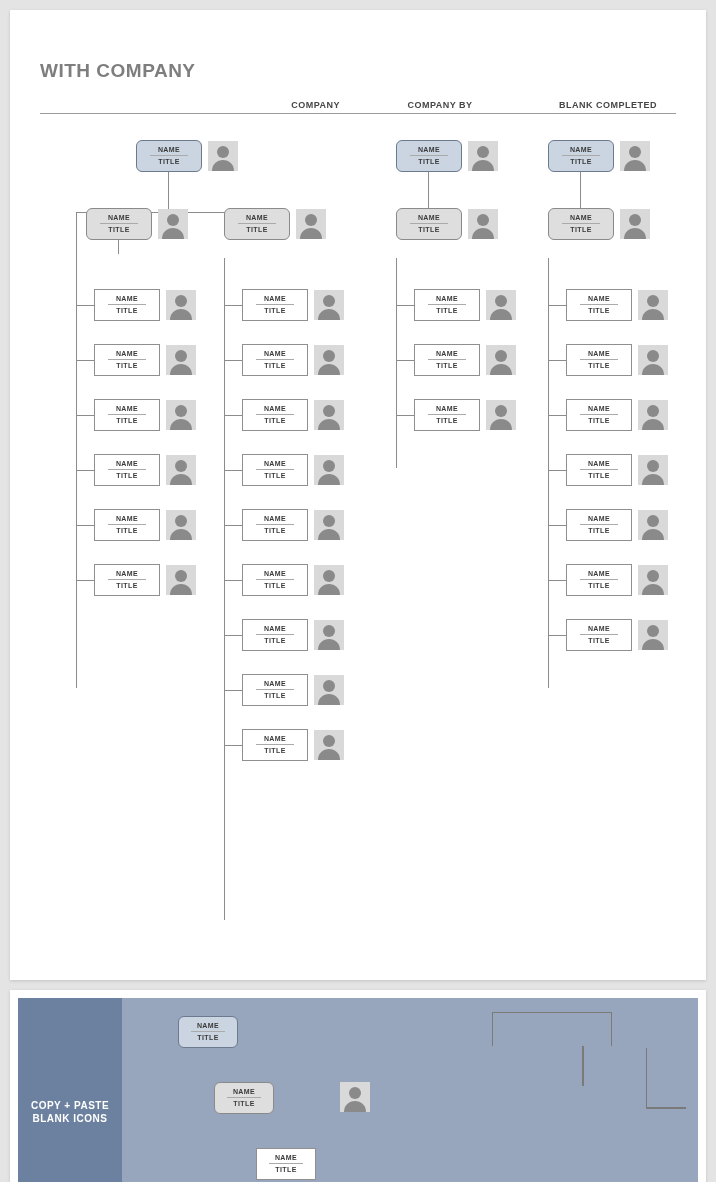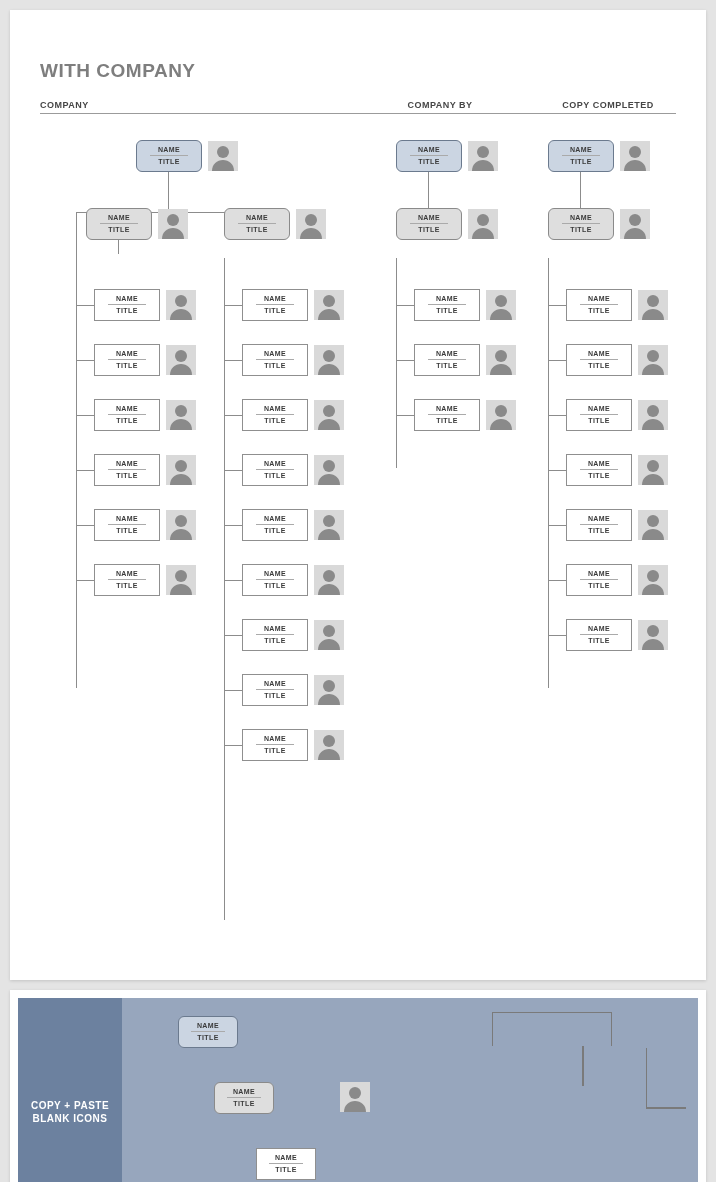--- a/index.html
+++ b/index.html
@@ -27,21 +27,21 @@
   .header-row {
     display: flex;
     font-size: 9px;
     font-weight: bold;
     letter-spacing: .5px;
     color: #464646;
     margin-top: 18px;
     border-bottom: 1px solid #9b9b9b;
     padding-bottom: 3px;
   }
-  .header-row .h1 { flex: 0 0 300px; text-align: left; }
+  .header-row .h1 { flex: 0 0 300px; text-align: right; }
   .header-row .h2 { flex: 0 0 200px; text-align: center; }
   .header-row .h3 { flex: 1; text-align: center; }
 
   .chart-area {
     position: relative;
     height: 820px;
     margin-top: 16px;
   }
 
   
@@ -123,21 +123,21 @@
 <div class="page">
 
   <div class="title">
     <br>
     <span>WITH COMPANY</span>
   </div>
 
   <div class="header-row">
     <div class="h1">COMPANY</div>
     <div class="h2">COMPANY BY</div>
-    <div class="h3">COPY COMPLETED</div>
+    <div class="h3">BLANK COMPLETED</div>
   </div>
 
   <div class="chart-area">
 
     <div class="line" style="left:128px; top:42px; width:1px; height:40px;"></div>
     <div class="line" style="left:36px;  top:82px; width:180px; height:1px;"></div>
     <div class="line" style="left:36px;  top:82px; width:1px; height:476px;"></div>
     <div class="line" style="left:216px; top:82px; width:1px; height:1px;"></div>
     <div class="line" style="left:78px;  top:110px; width:1px; height:14px;"></div>
     <div class="line" style="left:216px; top:82px; width:1px; height:14px;"></div>

